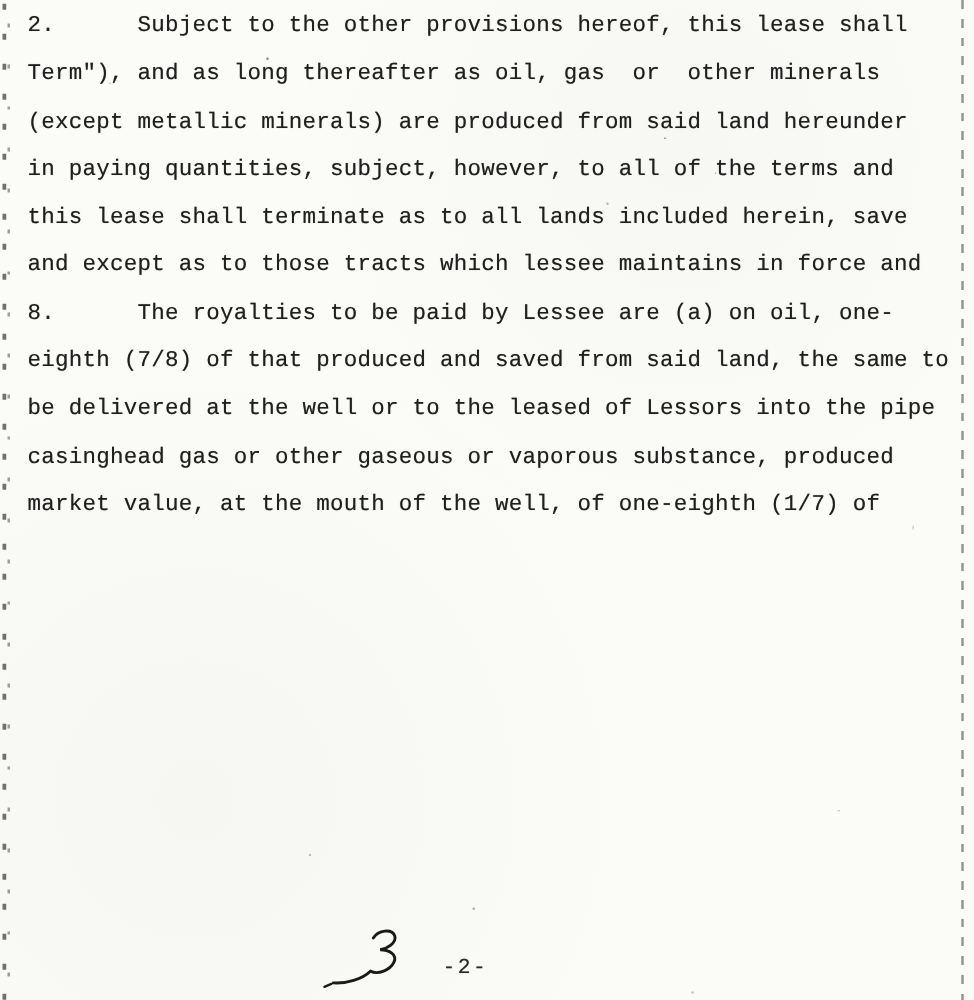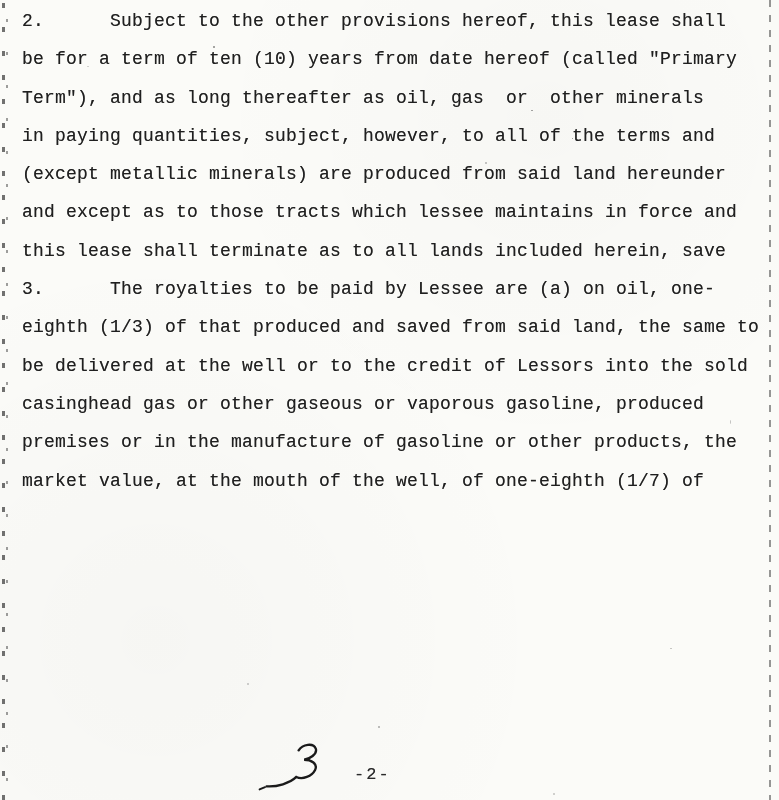--- a/index.html
+++ b/index.html
@@ -98,31 +98,29 @@
 </head>
 <body>
 
 <div class="page">
 
   <div class="edge-left"></div>
   <div class="edge-right"></div>
 
   <div class="text-block">
     <div class="line">2.      Subject to the other provisions hereof, this lease shall</div>
-    <div class="line">be for a term of ten (10) years from date hereof (called "Primary</div>
     <div class="line">Term"), and as long thereafter as oil, gas  or  other minerals</div>
+    <div class="line">(except metallic minerals) are produced from said land hereunder</div>
     <div class="line">in paying quantities, subject, however, to all of the terms and</div>
-    <div class="line">(except metallic minerals) are produced from said land hereunder</div>
+    <div class="line">this lease shall terminate as to all lands included herein, save</div>
     <div class="line">and except as to those tracts which lessee maintains in force and</div>
-    <div class="line">this lease shall terminate as to all lands included herein, save</div>
-    <div class="line">3.      The royalties to be paid by Lessee are (a) on oil, one-</div>
-    <div class="line">eighth (1/3) of that produced and saved from said land, the same to</div>
-    <div class="line">be delivered at the well or to the credit of Lessors into the sold</div>
-    <div class="line">casinghead gas or other gaseous or vaporous gasoline, produced</div>
-    <div class="line">premises or in the manufacture of gasoline or other products, the</div>
+    <div class="line">8.      The royalties to be paid by Lessee are (a) on oil, one-</div>
+    <div class="line">eighth (7/8) of that produced and saved from said land, the same to</div>
+    <div class="line">be delivered at the well or to the leased of Lessors into the pipe</div>
+    <div class="line">casinghead gas or other gaseous or vaporous substance, produced</div>
     <div class="line">market value, at the mouth of the well, of one-eighth (1/7) of</div>
   </div>
 
   <div class="footer">
     <svg class="handwritten" width="86" height="52" viewBox="0 0 110 64" role="img" aria-label="3">
       <path d="M52 12 C 57 4, 71 2, 74 10 C 76 17, 66 23, 59 24 C 68 24, 77 29, 73 37 C 69 45, 57 50, 49 46 C 41 54, 24 59, 11 58" fill="none" stroke="#1a1a1a" stroke-width="3" stroke-linecap="round"></path>
       <path d="M2 62 L 9 59" fill="none" stroke="#1a1a1a" stroke-width="2.4" stroke-linecap="round"></path>
     </svg>
     <span class="page-num">-2-</span>
   </div>

